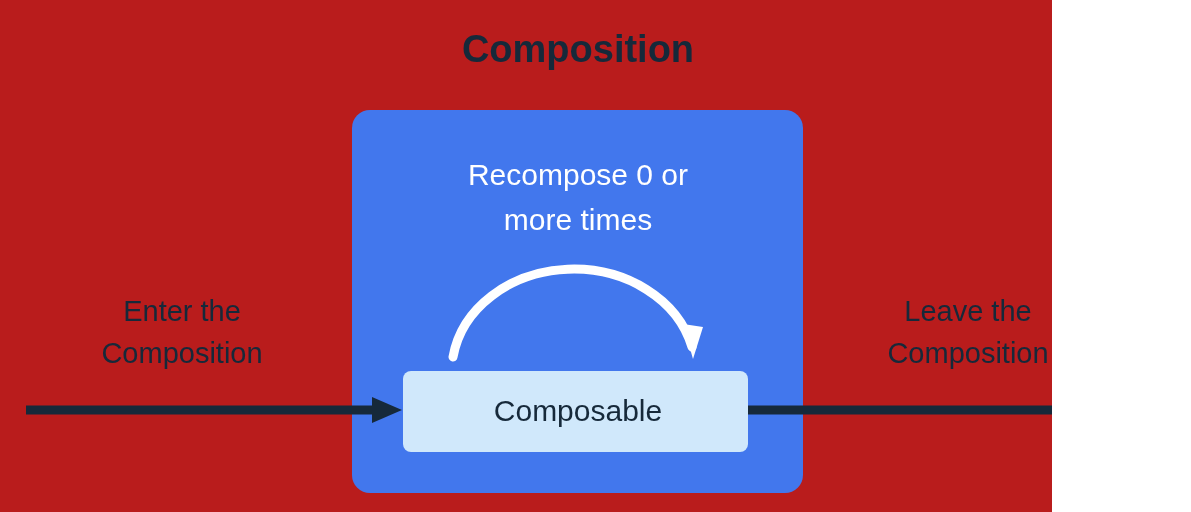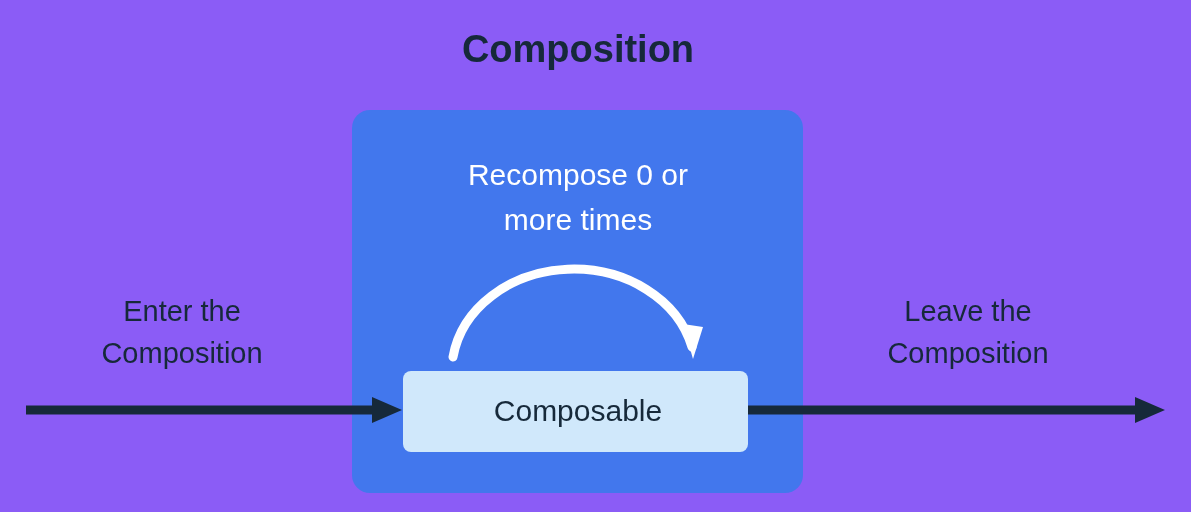--- a/index.html
+++ b/index.html
@@ -5,23 +5,23 @@
   html, body {
     margin: 0;
     padding: 0;
     background: #ffffff;
   }
   body {
     font-family: "Liberation Sans", sans-serif;
   }
   #canvas {
     position: relative;
-    width: 1191px;
+    width: 1052px;
     height: 512px;
-    background: #8b5cf6;
+    background: #b91c1c;
     overflow: hidden;
   }
   #diagram-svg {
     position: absolute;
     left: 0;
     top: 0;
     width: 1191px;
     height: 512px;
     display: block;
   }

